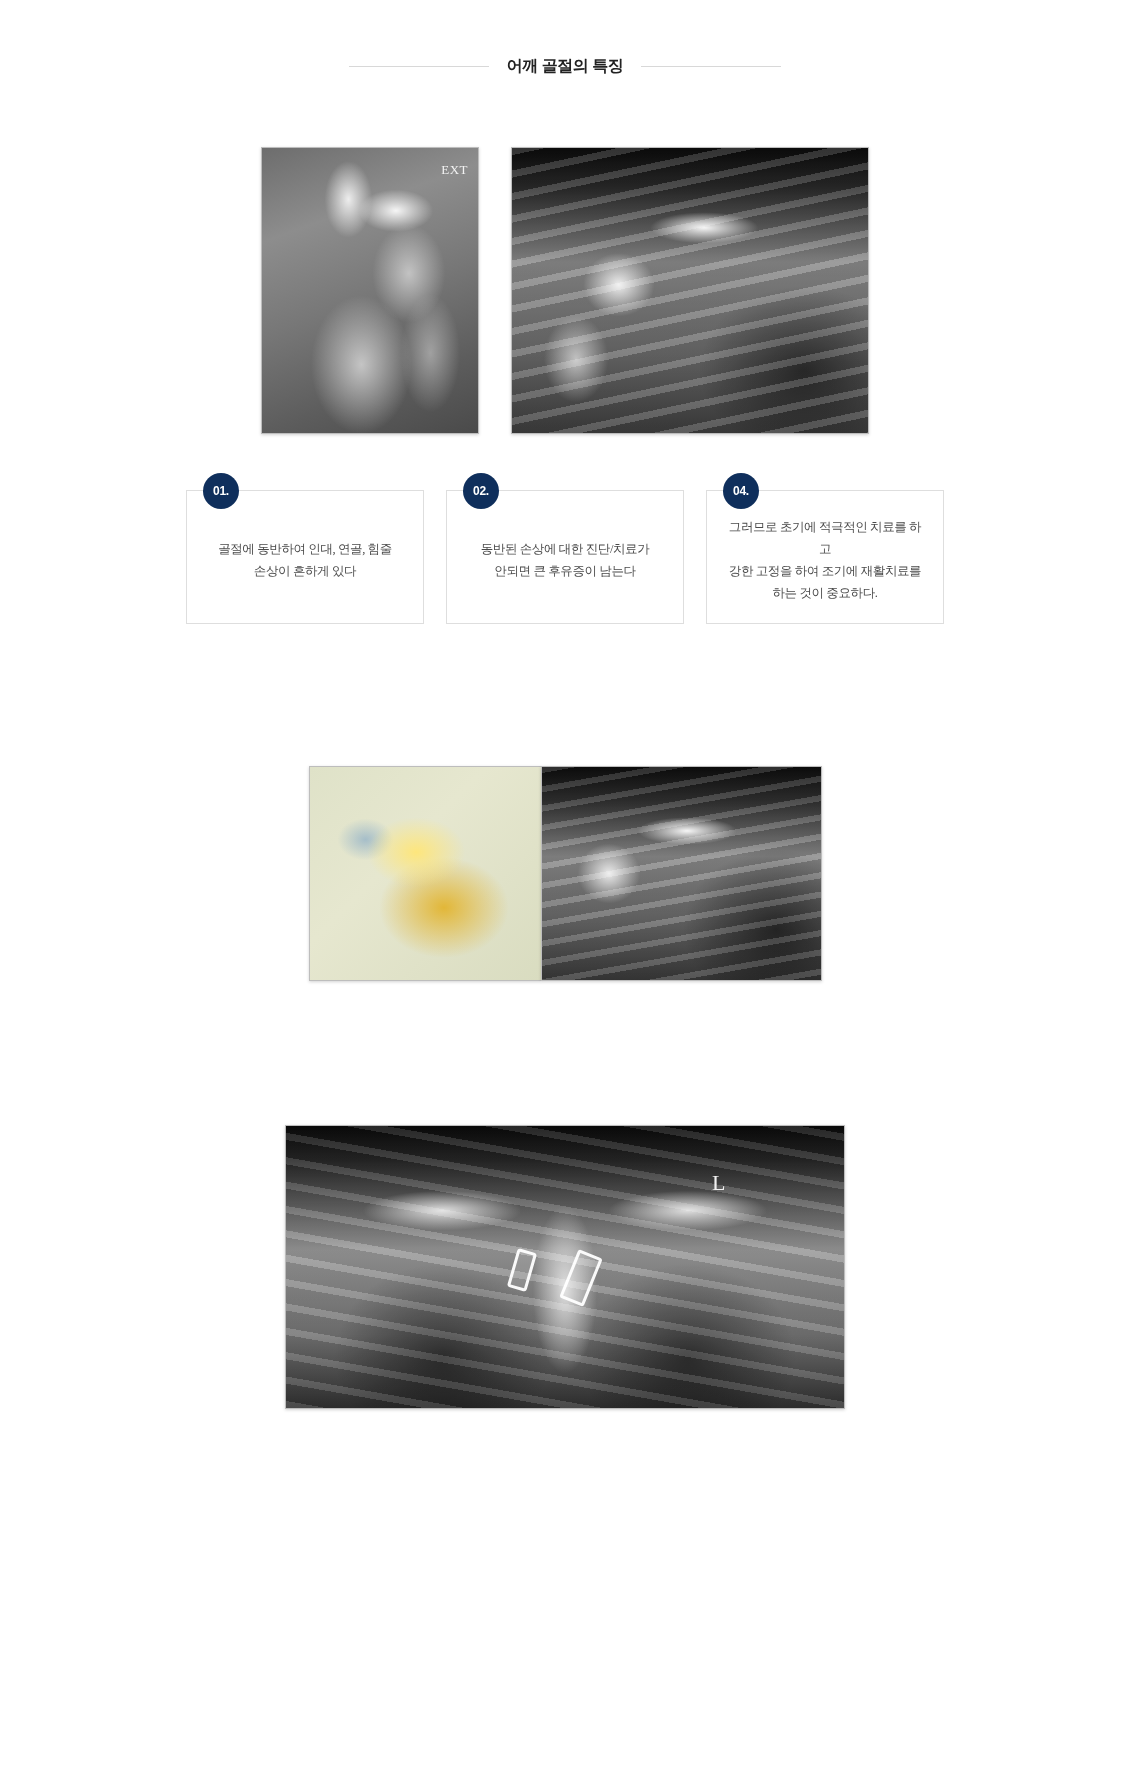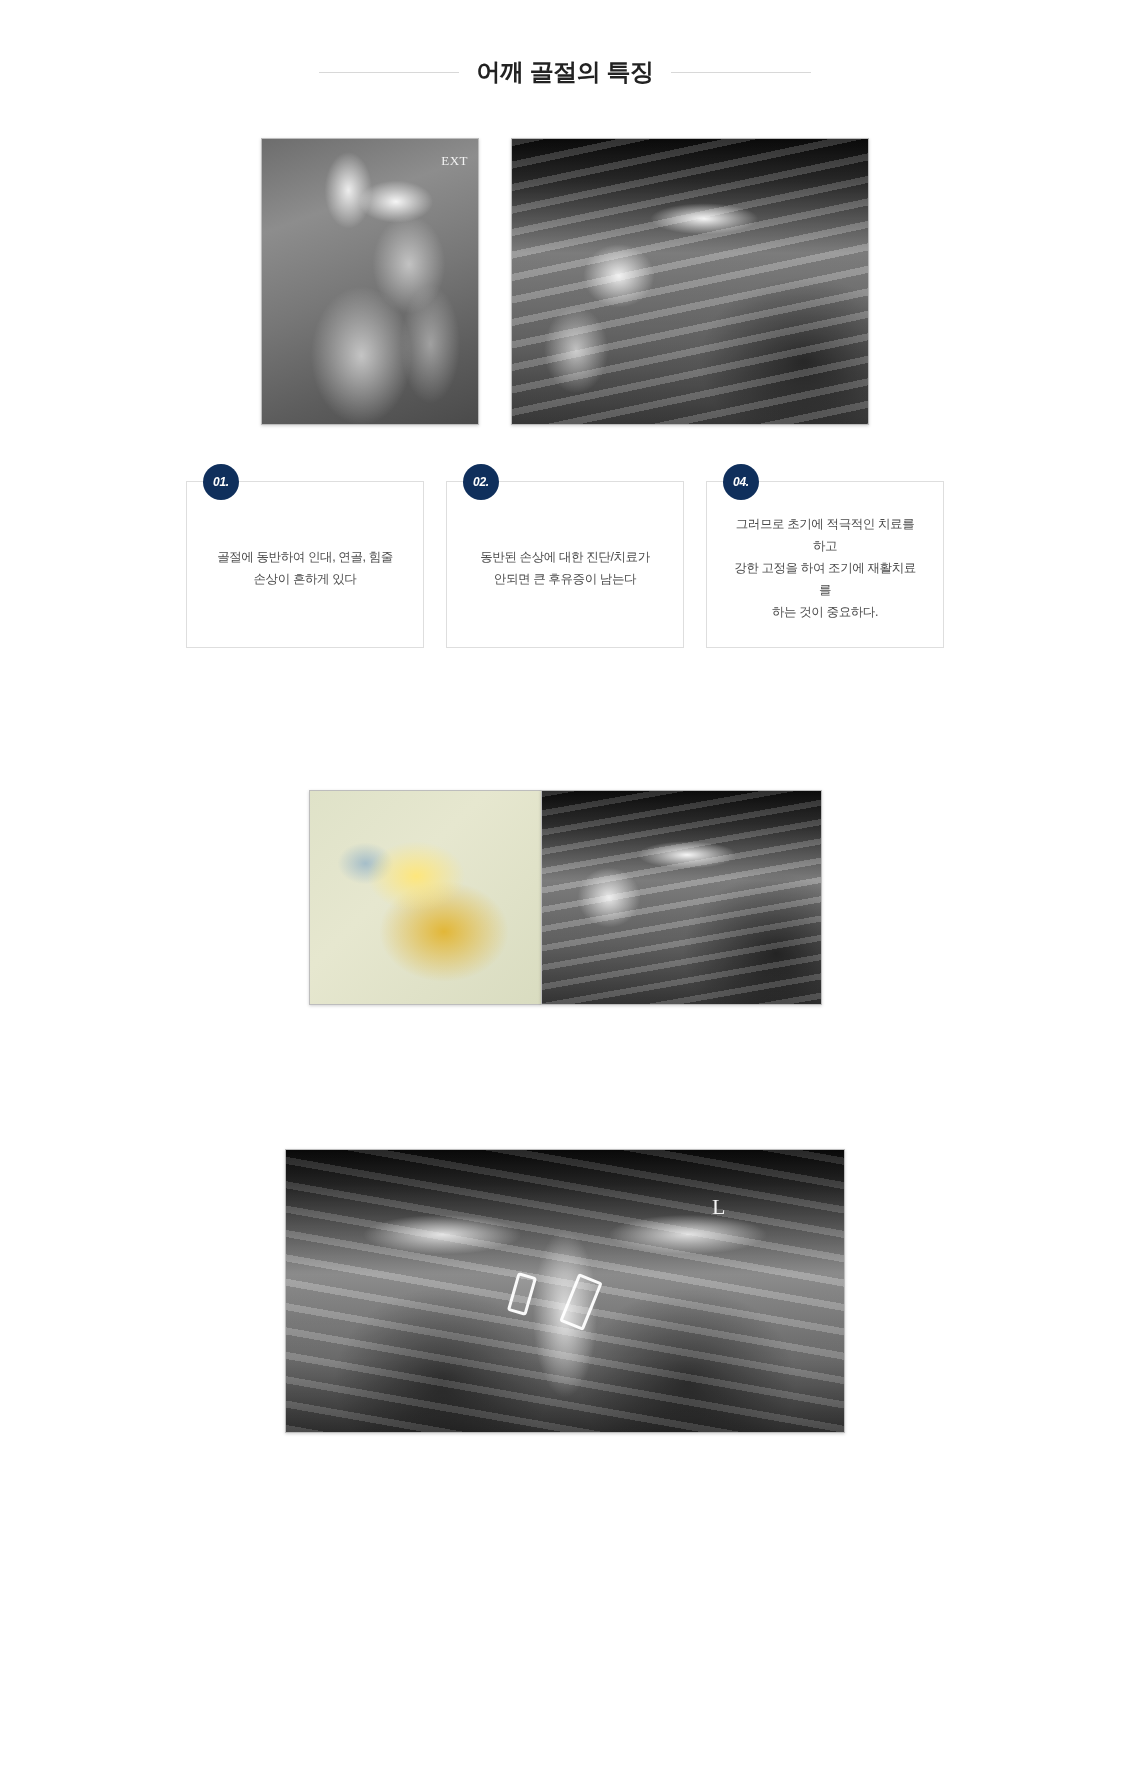--- a/index.html
+++ b/index.html
@@ -28,35 +28,35 @@
     justify-content: center;
     gap: 18px;
     margin: 0 auto;
   }
   .section-head .rule {
     height: 1px;
     background: #d8d8d8;
     width: 140px;
   }
   .section-head h2 {
-    font-size: 24px;
+    font-size: 16px;
     font-weight: bold;
     color: #222;
     margin: 0;
     letter-spacing: -0.5px;
     white-space: nowrap;
   }
 
   
   .img-row {
     display: flex;
     justify-content: center;
     align-items: flex-start;
     gap: 32px;
-    margin-top: 50px;
+    margin-top: 70px;
   }
   .xray {
     background: #111;
     border: 1px solid #bdbdbd;
     box-shadow: 0 1px 3px rgba(0,0,0,0.18);
     position: relative;
     overflow: hidden;
   }
   .xray-label {
     position: absolute;
@@ -149,33 +149,33 @@
     position: absolute;
     top: -18px;
     left: 16px;
     width: 36px;
     height: 36px;
     border-radius: 50%;
     background: #0f2f5c;
     color: #fff;
     font-size: 12px;
     font-weight: bold;
-    font-style: italic;
     display: flex;
     align-items: center;
     justify-content: center;
     letter-spacing: -0.3px;
   }
   .card p {
-    margin: 6px;
+    margin: 0;
     font-size: 12.5px;
     line-height: 1.75;
     text-align: center;
     color: #4a4a4a;
     letter-spacing: -0.4px;
+    font-family: Liberation Serif, serif;
   }
 
   
   .caption {
     text-align: center;
     font-size: 13px;
     color: #555;
     letter-spacing: -0.4px;
     margin-top: 46px;
   }

